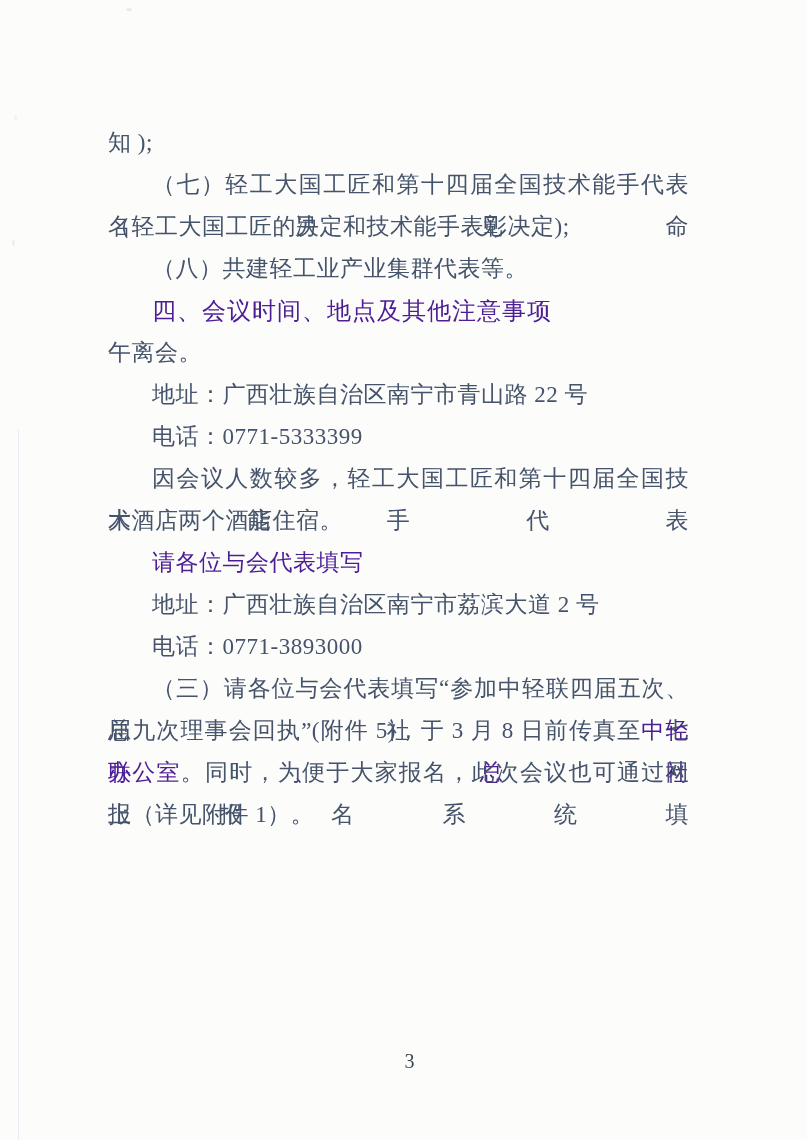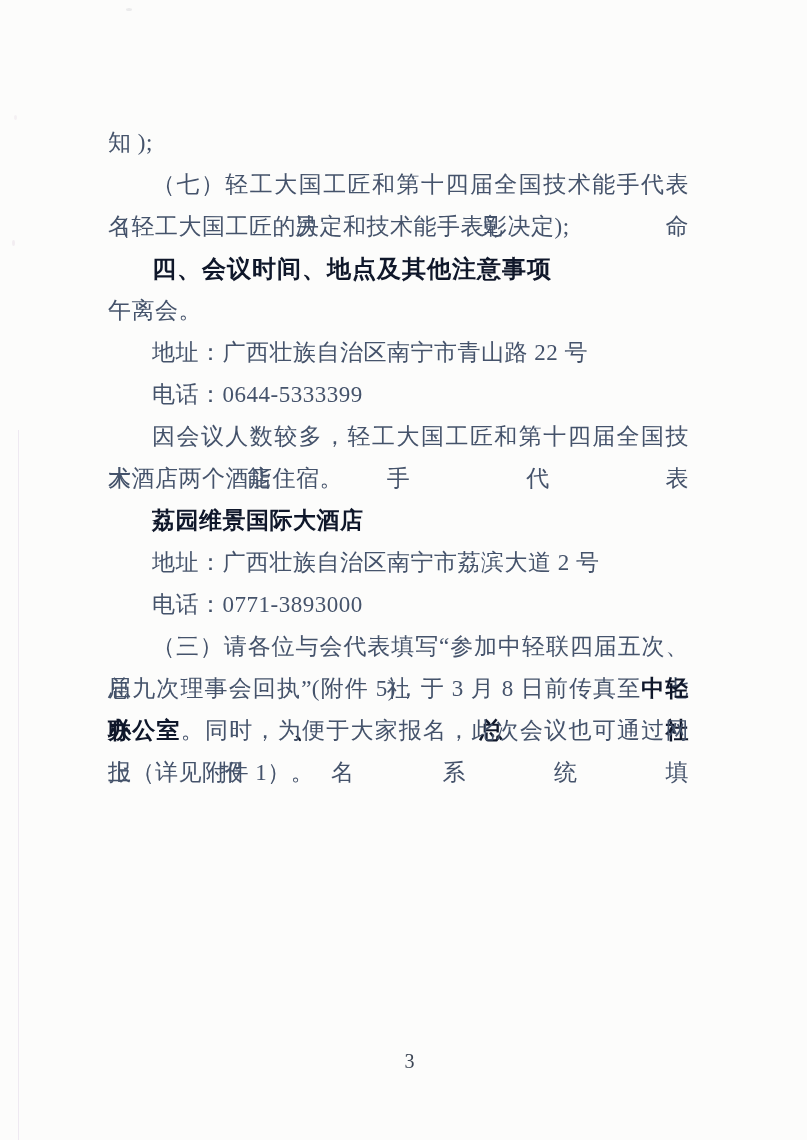--- a/index.html
+++ b/index.html
@@ -33,22 +33,22 @@
     overflow: visible;
   }
   .line.indent {
     text-indent: 44px;
   }
   .line.justify {
     text-align: justify;
     text-align-last: justify;
   }
   .run.bold {
-    font-weight: bold;
-    color: #0f172a;
+    font-weight: normal;
+    color: #4c1d95;
   }
   .line.heading {
     font-family: "Liberation Sans", "DejaVu Sans", sans-serif;
     font-weight: bold;
     font-size: 24px;
     color: #3a475c;
     letter-spacing: 1px;
   }
   .footer {
     position: absolute;
@@ -85,27 +85,28 @@
   <div class="artifact vline"></div>
   <div class="artifact speck-a"></div>
   <div class="artifact speck-b"></div>
   <div class="artifact speck-c"></div>
   <div class="artifact speck-d"></div>
 
   <div class="content" id="doc">
       <div class="line"><span class="run">知 );</span></div>
       <div class="line indent justify"><span class="run">（七）轻工大国工匠和第十四届全国技术能手代表（另见命</span></div>
       <div class="line"><span class="run">名轻工大国工匠的决定和技术能手表彰决定);</span></div>
+      <div class="line indent"><span class="run">（八）共建轻工业产业集群代表等。</span></div>
       <div class="line indent heading"><span class="run bold">四、会议时间、地点及其他注意事项</span></div>
       <div class="line"><span class="run">午离会。</span></div>
       <div class="line indent"><span class="run">地址：广西壮族自治区南宁市青山路 22 号</span></div>
-      <div class="line indent"><span class="run">电话：0644-5333399</span></div>
+      <div class="line indent"><span class="run">电话：0771-5333399</span></div>
       <div class="line indent justify"><span class="run">因会议人数较多，轻工大国工匠和第十四届全国技术能手代表</span></div>
       <div class="line"><span class="run">大酒店两个酒店住宿。</span></div>
-      <div class="line indent"><span class="run bold">荔园维景国际大酒店</span></div>
+      <div class="line indent"><span class="run bold">请各位与会代表填写</span></div>
       <div class="line indent"><span class="run">地址：广西壮族自治区南宁市荔滨大道 2 号</span></div>
       <div class="line indent"><span class="run">电话：0771-3893000</span></div>
       <div class="line indent justify"><span class="run">（三）请各位与会代表填写“参加中轻联四届五次、总社七</span></div>
       <div class="line justify"><span class="run">届九次理事会回执”(附件 5)，于 3 月 8 日前传真至</span><span class="run bold">中轻联、总社</span></div>
       <div class="line justify"><span class="run bold">办公室</span><span class="run">。同时，为便于大家报名，此次会议也可通过网上报名系统填</span></div>
       <div class="line"><span class="run">报（详见附件 1）。</span></div>
     </div>
 
   <div class="footer">3</div>
 </div>

